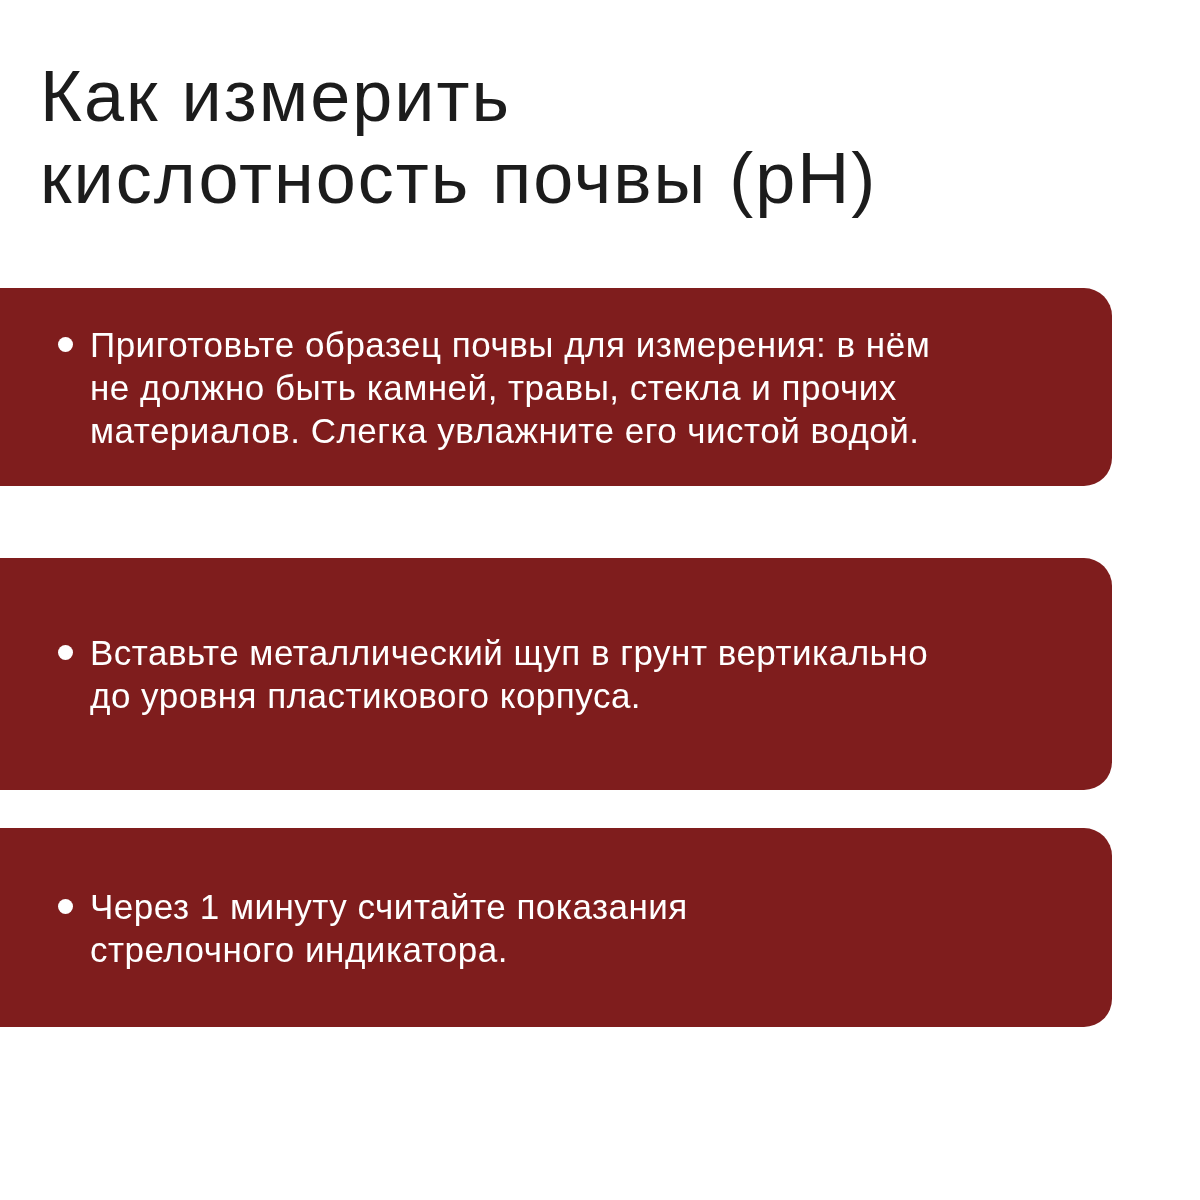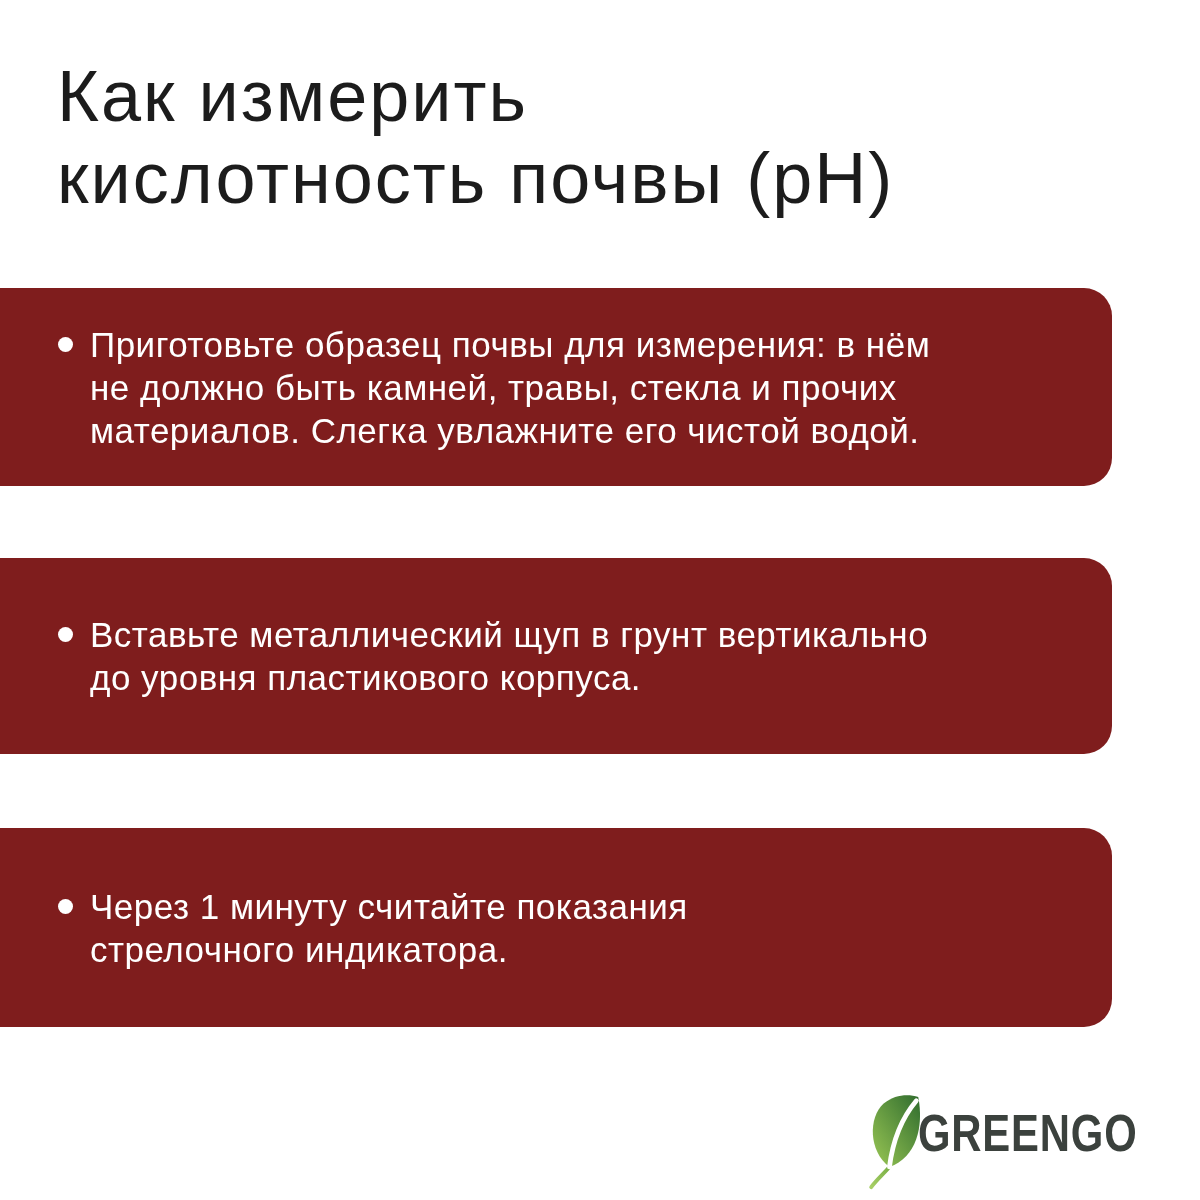--- a/index.html
+++ b/index.html
@@ -10,21 +10,21 @@
   .canvas {
     position: relative;
     width: 1200px;
     height: 1200px;
     background: #ffffff;
     overflow: hidden;
     font-family: "Liberation Sans", sans-serif;
   }
   .page-title {
     position: absolute;
-    left: 57px;
+    left: 40px;
     top: 55px;
     margin: 0;
     font-size: 72px;
     line-height: 82px;
     font-weight: 400;
     letter-spacing: 2px;
     color: #1c1c1c;
     white-space: pre-line;
   }
   .step-block {
@@ -33,21 +33,21 @@
     width: 1112px;
     background: #7f1d1d;
     border-radius: 0 28px 28px 0;
     display: flex;
     align-items: center;
     box-sizing: border-box;
     padding-left: 58px;
     padding-right: 60px;
   }
   .step-block-1 { top: 288px; height: 198px; }
-  .step-block-2 { top: 558px; height: 196px; }
+  .step-block-2 { top: 558px; height: 232px; }
   .step-block-3 { top: 828px; height: 199px; }
   .step-row {
     display: flex;
     align-items: flex-start;
   }
   .bullet {
     flex: 0 0 auto;
     width: 15px;
     height: 15px;
     border-radius: 50%;
@@ -117,32 +117,14 @@
   </section>
 
   <section class="step-block step-block-3">
     <div class="step-row">
       <span class="bullet"></span>
       <p class="step-text">Через 1 минуту считайте показания
 стрелочного индикатора.</p>
     </div>
   </section>
 
-  <div class="brand-logo">
-    <svg class="leaf-svg" viewBox="0 0 70 100" xmlns="http://www.w3.org/2000/svg">
-      <defs>
-        <linearGradient id="leafGrad" x1="0%" y1="100%" x2="100%" y2="0%">
-          <stop offset="0%" stop-color="#9ac754"></stop>
-          <stop offset="100%" stop-color="#2f6c2e"></stop>
-        </linearGradient>
-        <linearGradient id="stemGrad" x1="100%" y1="0%" x2="0%" y2="100%">
-          <stop offset="0%" stop-color="#79af45"></stop>
-          <stop offset="100%" stop-color="#a8cf66"></stop>
-        </linearGradient>
-      </defs>
-      <path d="M24,76 C 17,84 10,90 5,97" fill="none" stroke="url(#stemGrad)" stroke-width="4" stroke-linecap="round"></path>
-      <path d="M24,76 C 2,60 2,24 18,10 C 30,0 44,0 54,3 C 60,34 52,66 24,76 Z" fill="url(#leafGrad)"></path>
-      <path d="M24,76 C 27,52 36,26 52,7" fill="none" stroke="#ffffff" stroke-width="5" stroke-linecap="round"></path>
-    </svg>
-    <span class="logo-text">GREENGO</span>
-  </div>
 
 </div>
 
 </body></html>

